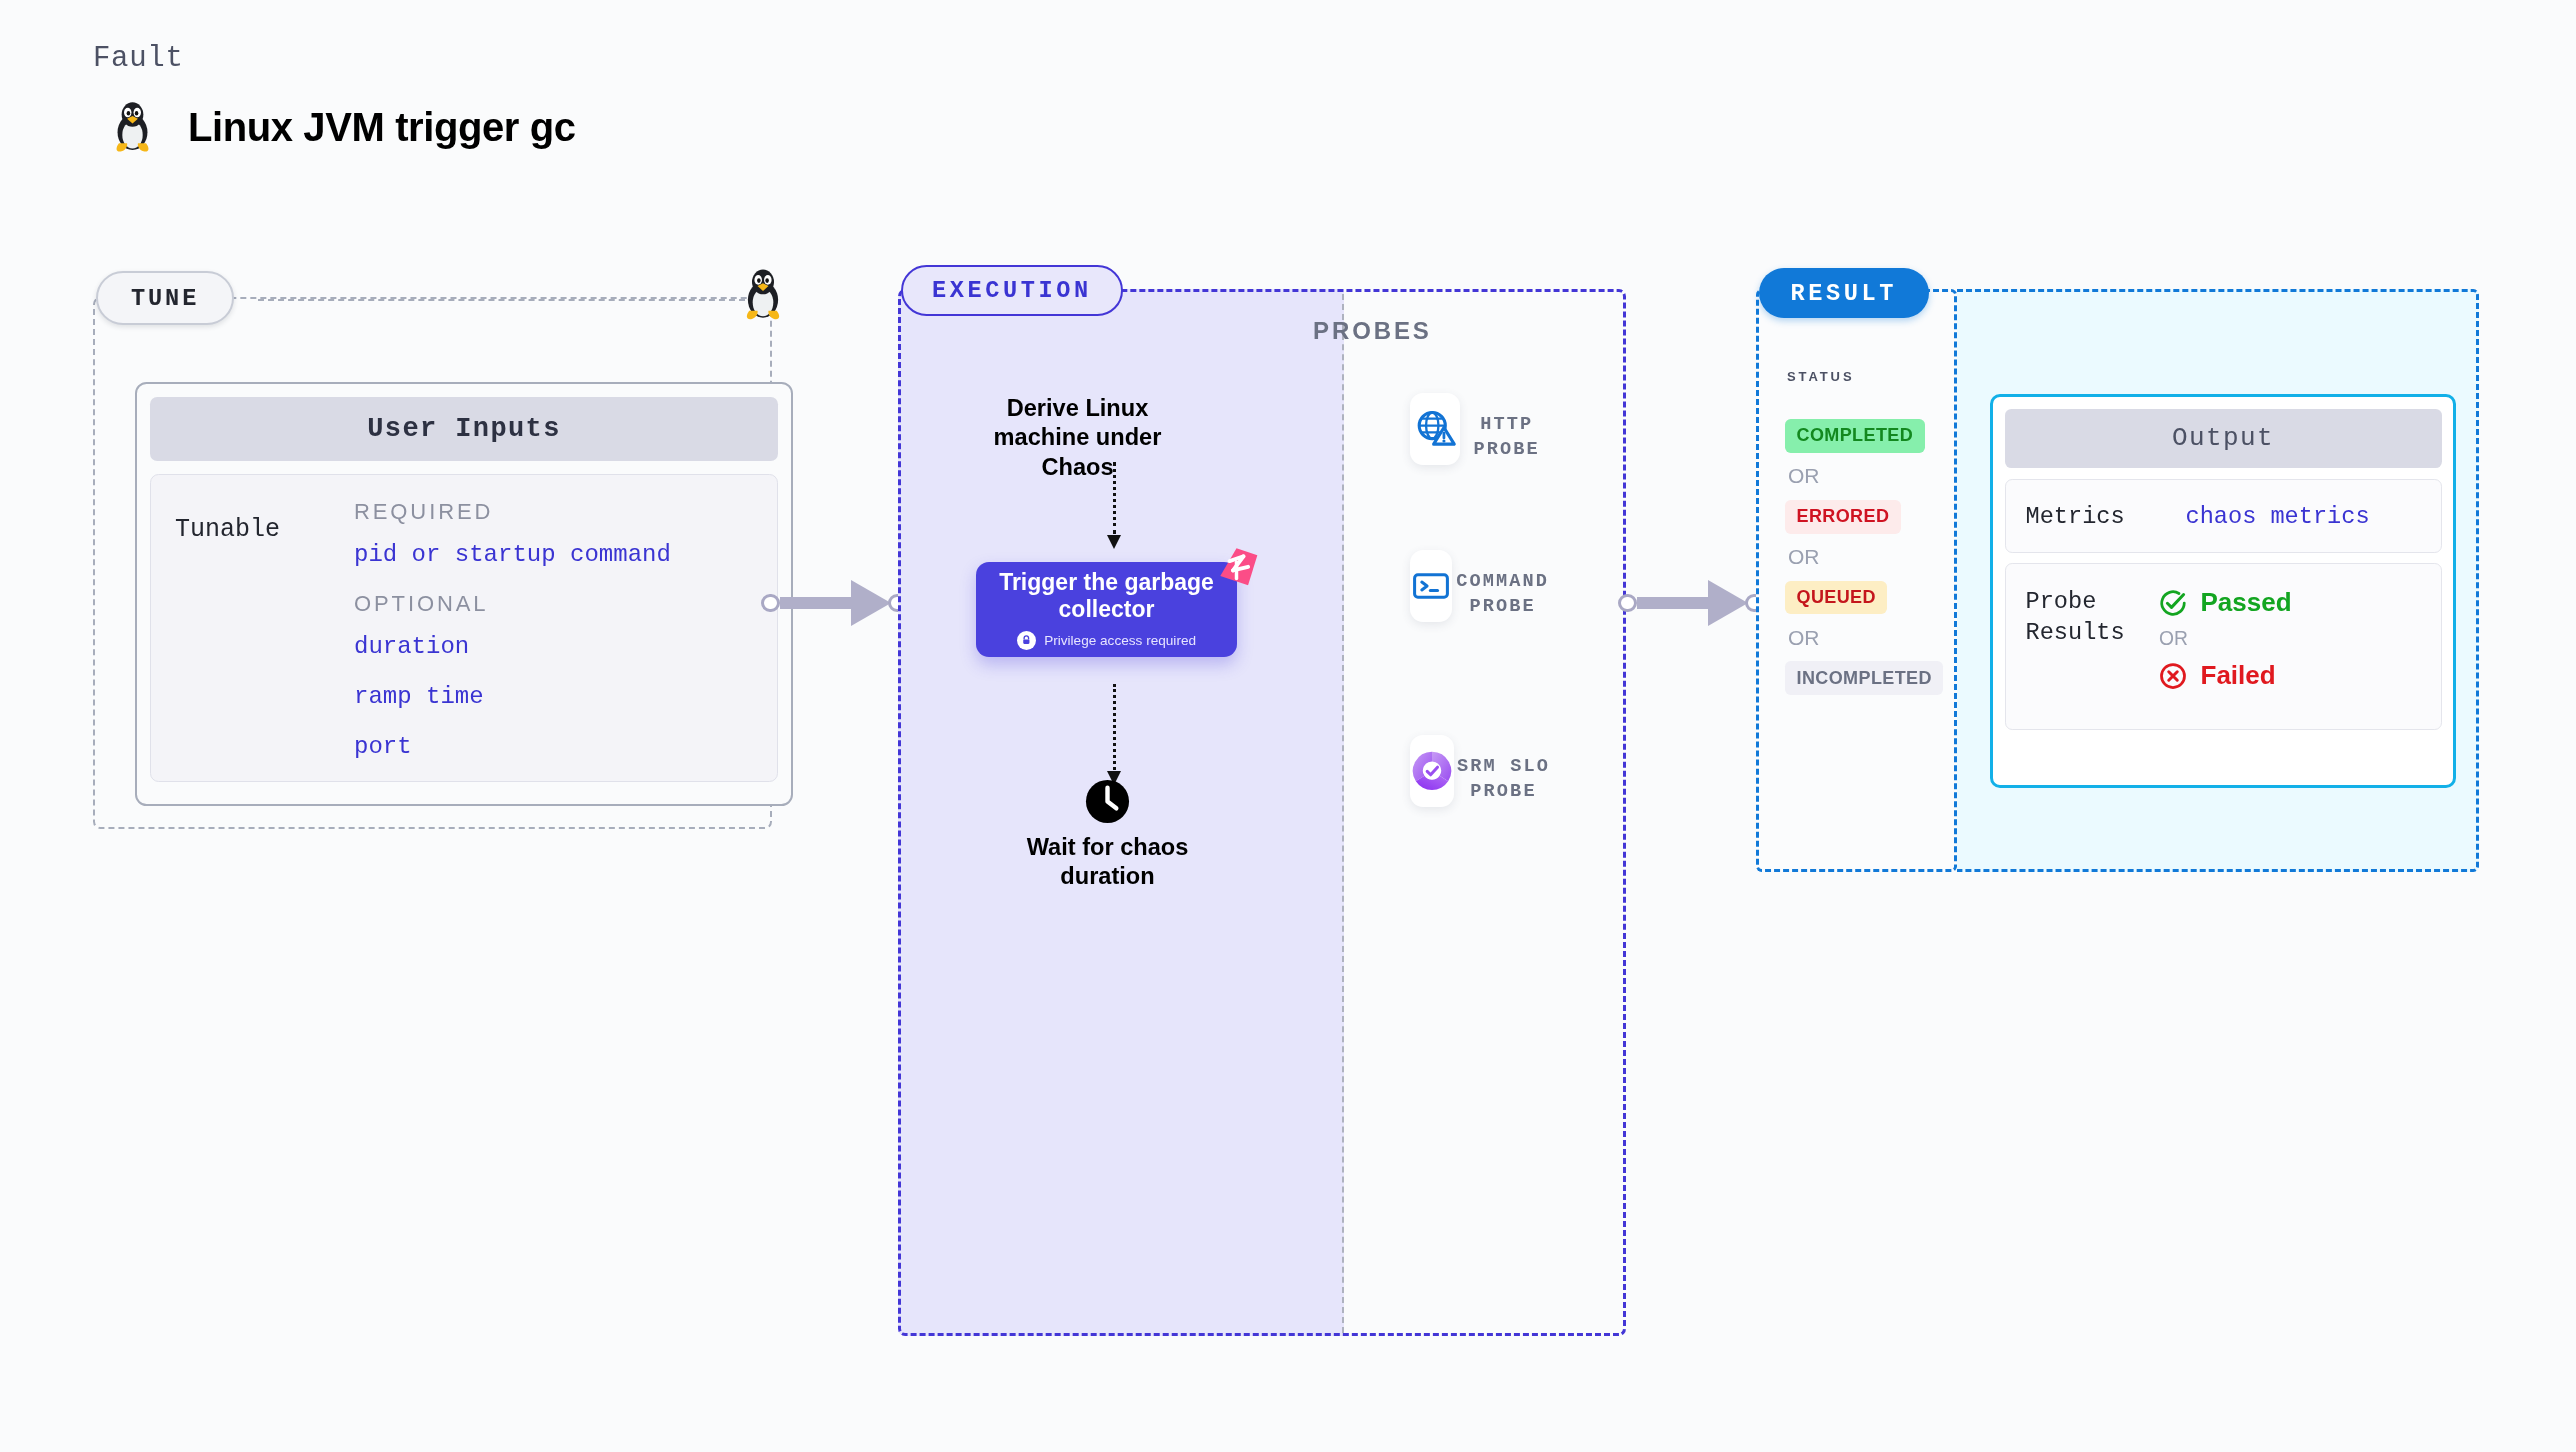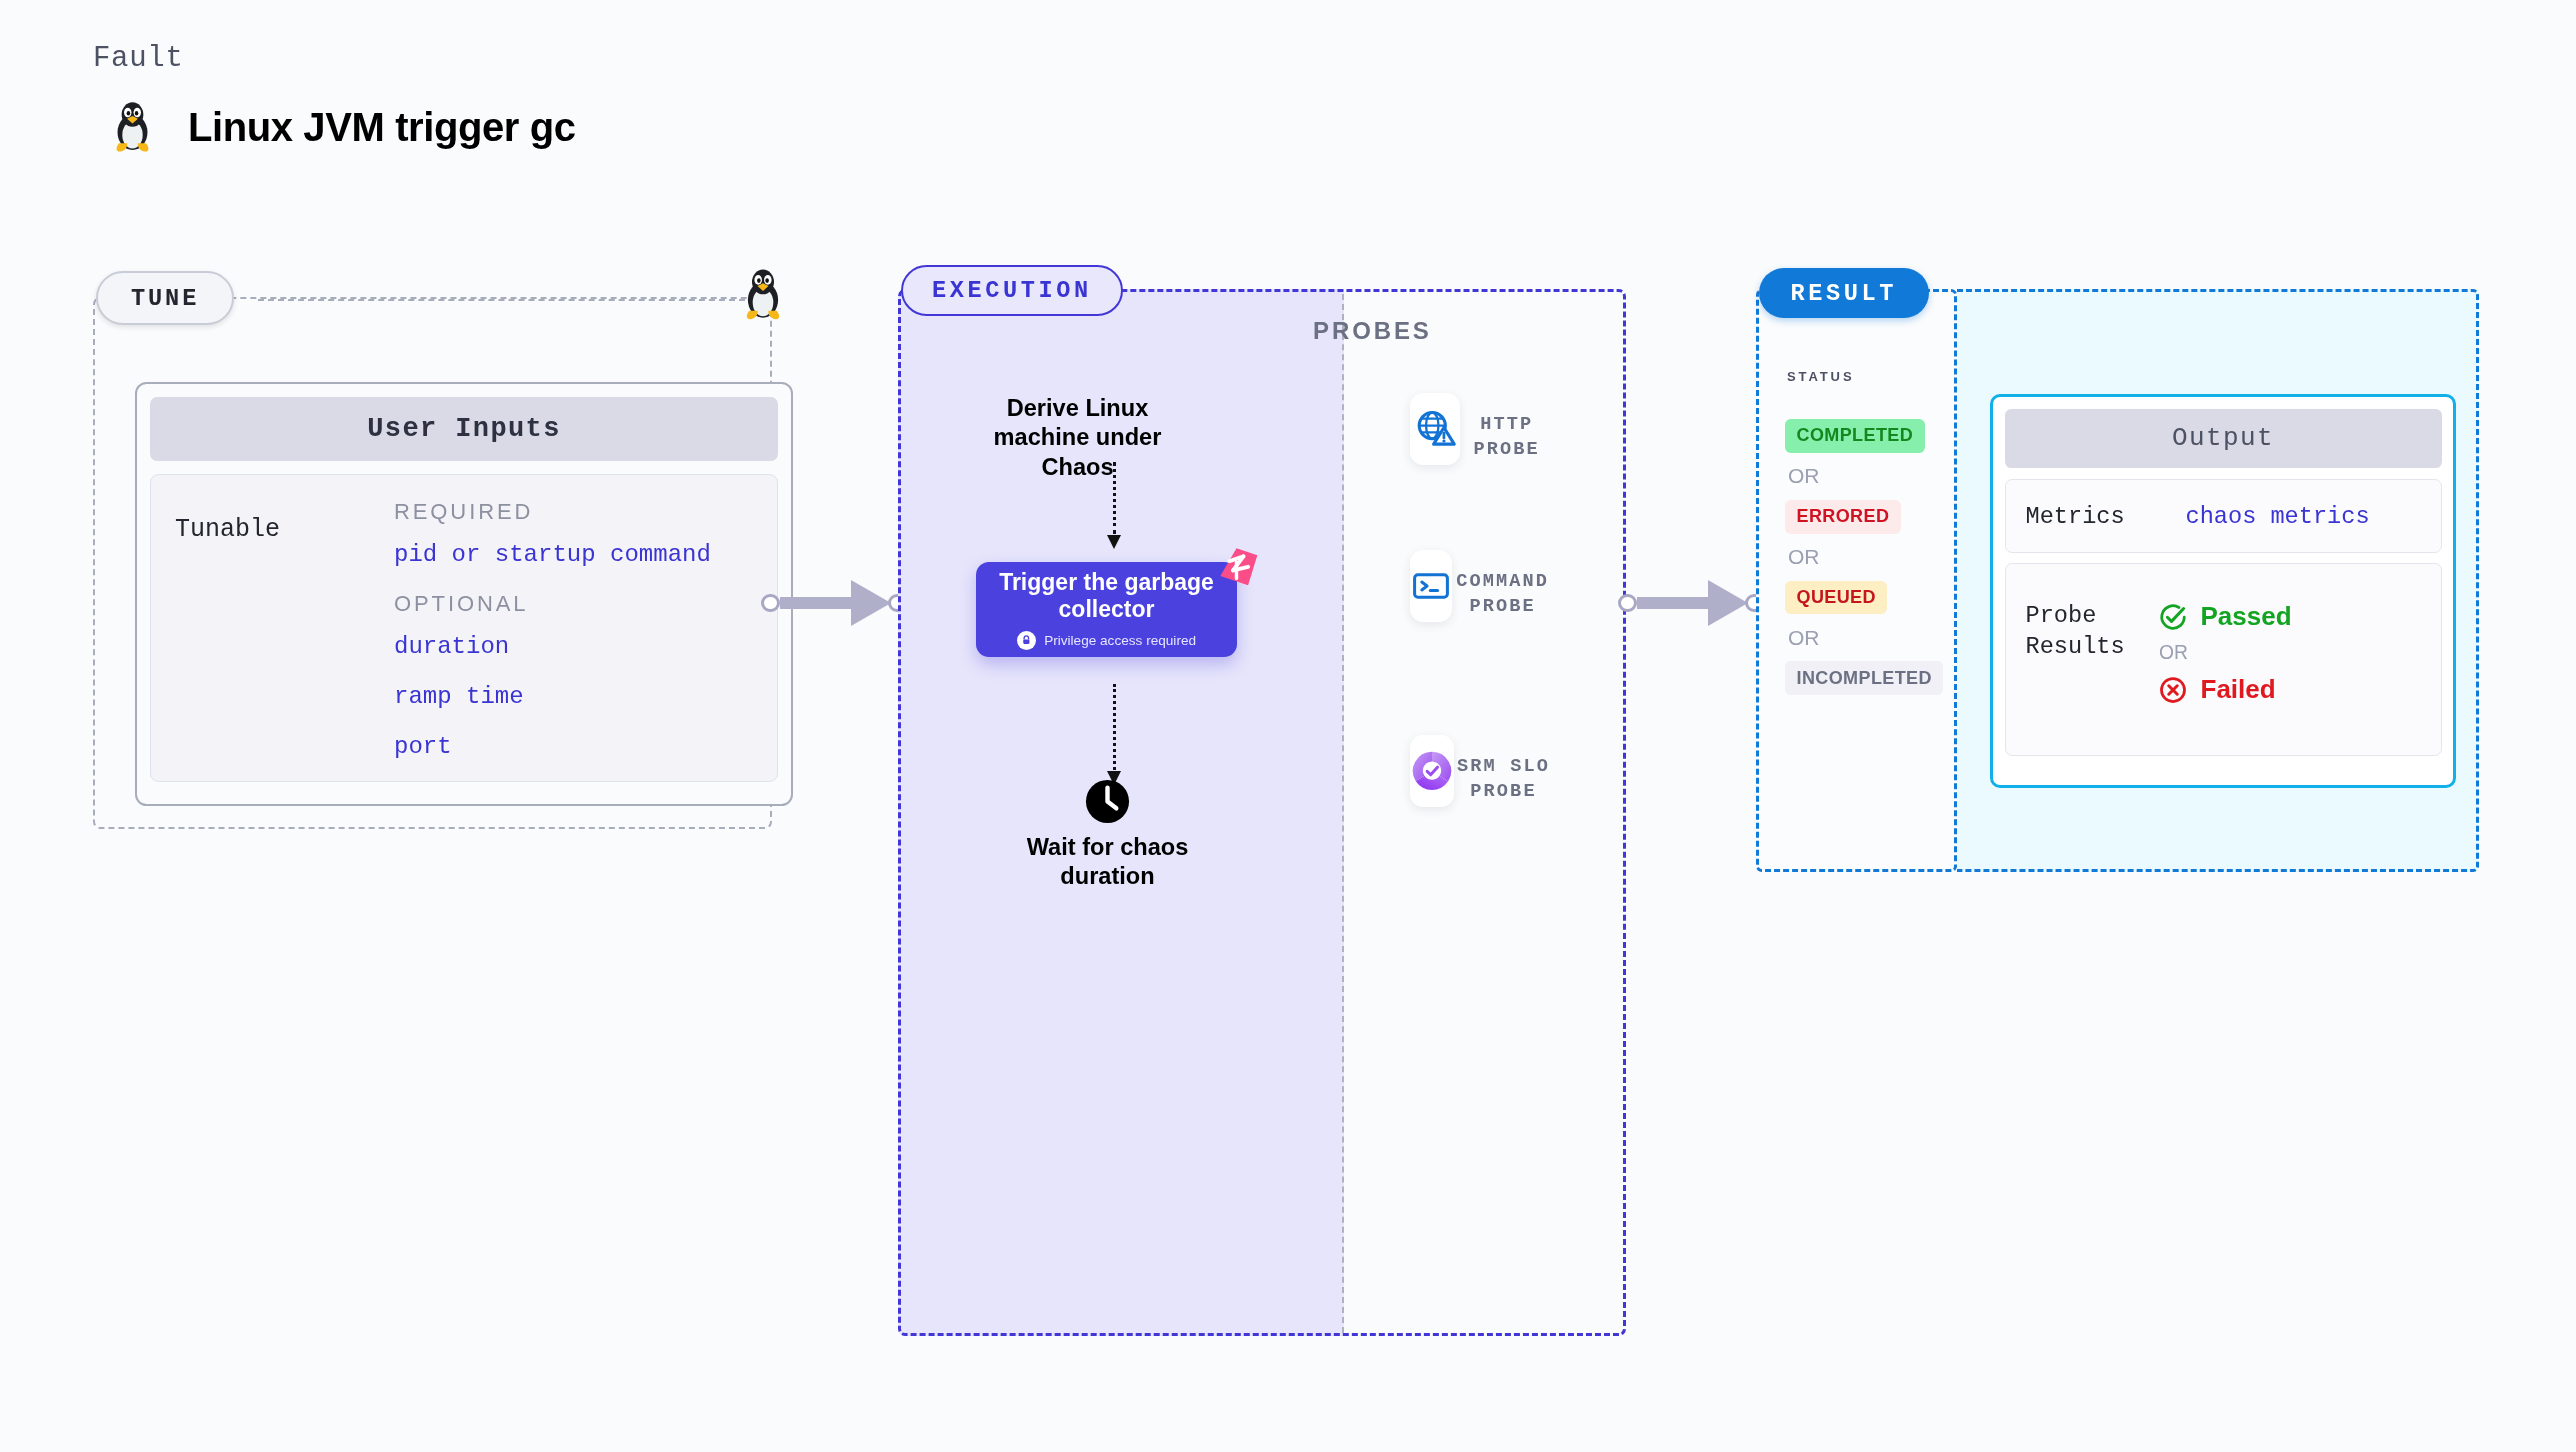--- a/index.html
+++ b/index.html
@@ -52,21 +52,21 @@
   }
   #user-inputs-header{
     height:64px;background:#d9dae5;border-radius:7.2px;
     display:flex;align-items:center;justify-content:center;
     font-family:"Liberation Mono", monospace;
     font-size:27px;font-weight:bold;color:#2d3142;letter-spacing:1.4px;
   }
   #tunable-box{
     margin-top:13px;height:308px;background:#f4f4f8;
     border:1.4px solid #e0e1ea;border-radius:8.6px;
-    display:flex;padding:24px 0 0 0;box-sizing:border-box;gap:40px;
+    display:flex;padding:24px 0 0 0;box-sizing:border-box;
   }
   #tunable-label{
     font-family:"Liberation Mono", monospace;
     font-size:25px;color:#23262f;padding-left:24px;width:179px;flex:0 0 auto;
     padding-top:15.8px;
   }
   #tunable-list{flex:1;}
   .group-label{
     font-family:Liberation Sans, sans-serif;
     font-size:22px;color:#8c90a0;letter-spacing:2.9px;margin-bottom:15.8px;
@@ -224,23 +224,23 @@
     margin-top:11.5px;height:72px;background:#fbfbfd;
     border:1.4px solid #e4e5ec;border-radius:7.2px;
     display:flex;align-items:center;gap:28px;
   }
   #metrics-label{
     font-family:"Liberation Mono", monospace;font-size:23.6px;color:#23262f;
     width:152px;padding-left:20px;box-sizing:border-box;flex:0 0 auto;
   }
   #metrics-value{font-family:"Liberation Mono", monospace;font-size:23.6px;color:#3a34d2;}
   #probe-results-row{
-    margin-top:10px;height:193px;background:#fbfbfd;
+    margin-top:10px;height:167px;background:#fbfbfd;
     border:1.4px solid #e4e5ec;border-radius:7.2px;
-    display:flex;padding-top:37px;box-sizing:border-box;
+    display:flex;padding-top:23px;box-sizing:border-box;
   }
   #probe-results-label{
     font-family:"Liberation Mono", monospace;font-size:23.6px;color:#23262f;
     width:152px;padding-left:20px;box-sizing:border-box;flex:0 0 auto;line-height:1.3;
   }
   .result-line{display:flex;align-items:center;}
   .result-line .txt{font-size:26px;font-weight:bold;margin-left:13px;}
   .result-or{font-size:19.3px;color:#9aa0b0;margin:10px 0 10px 1.4px;}
 </style>
 </head>

